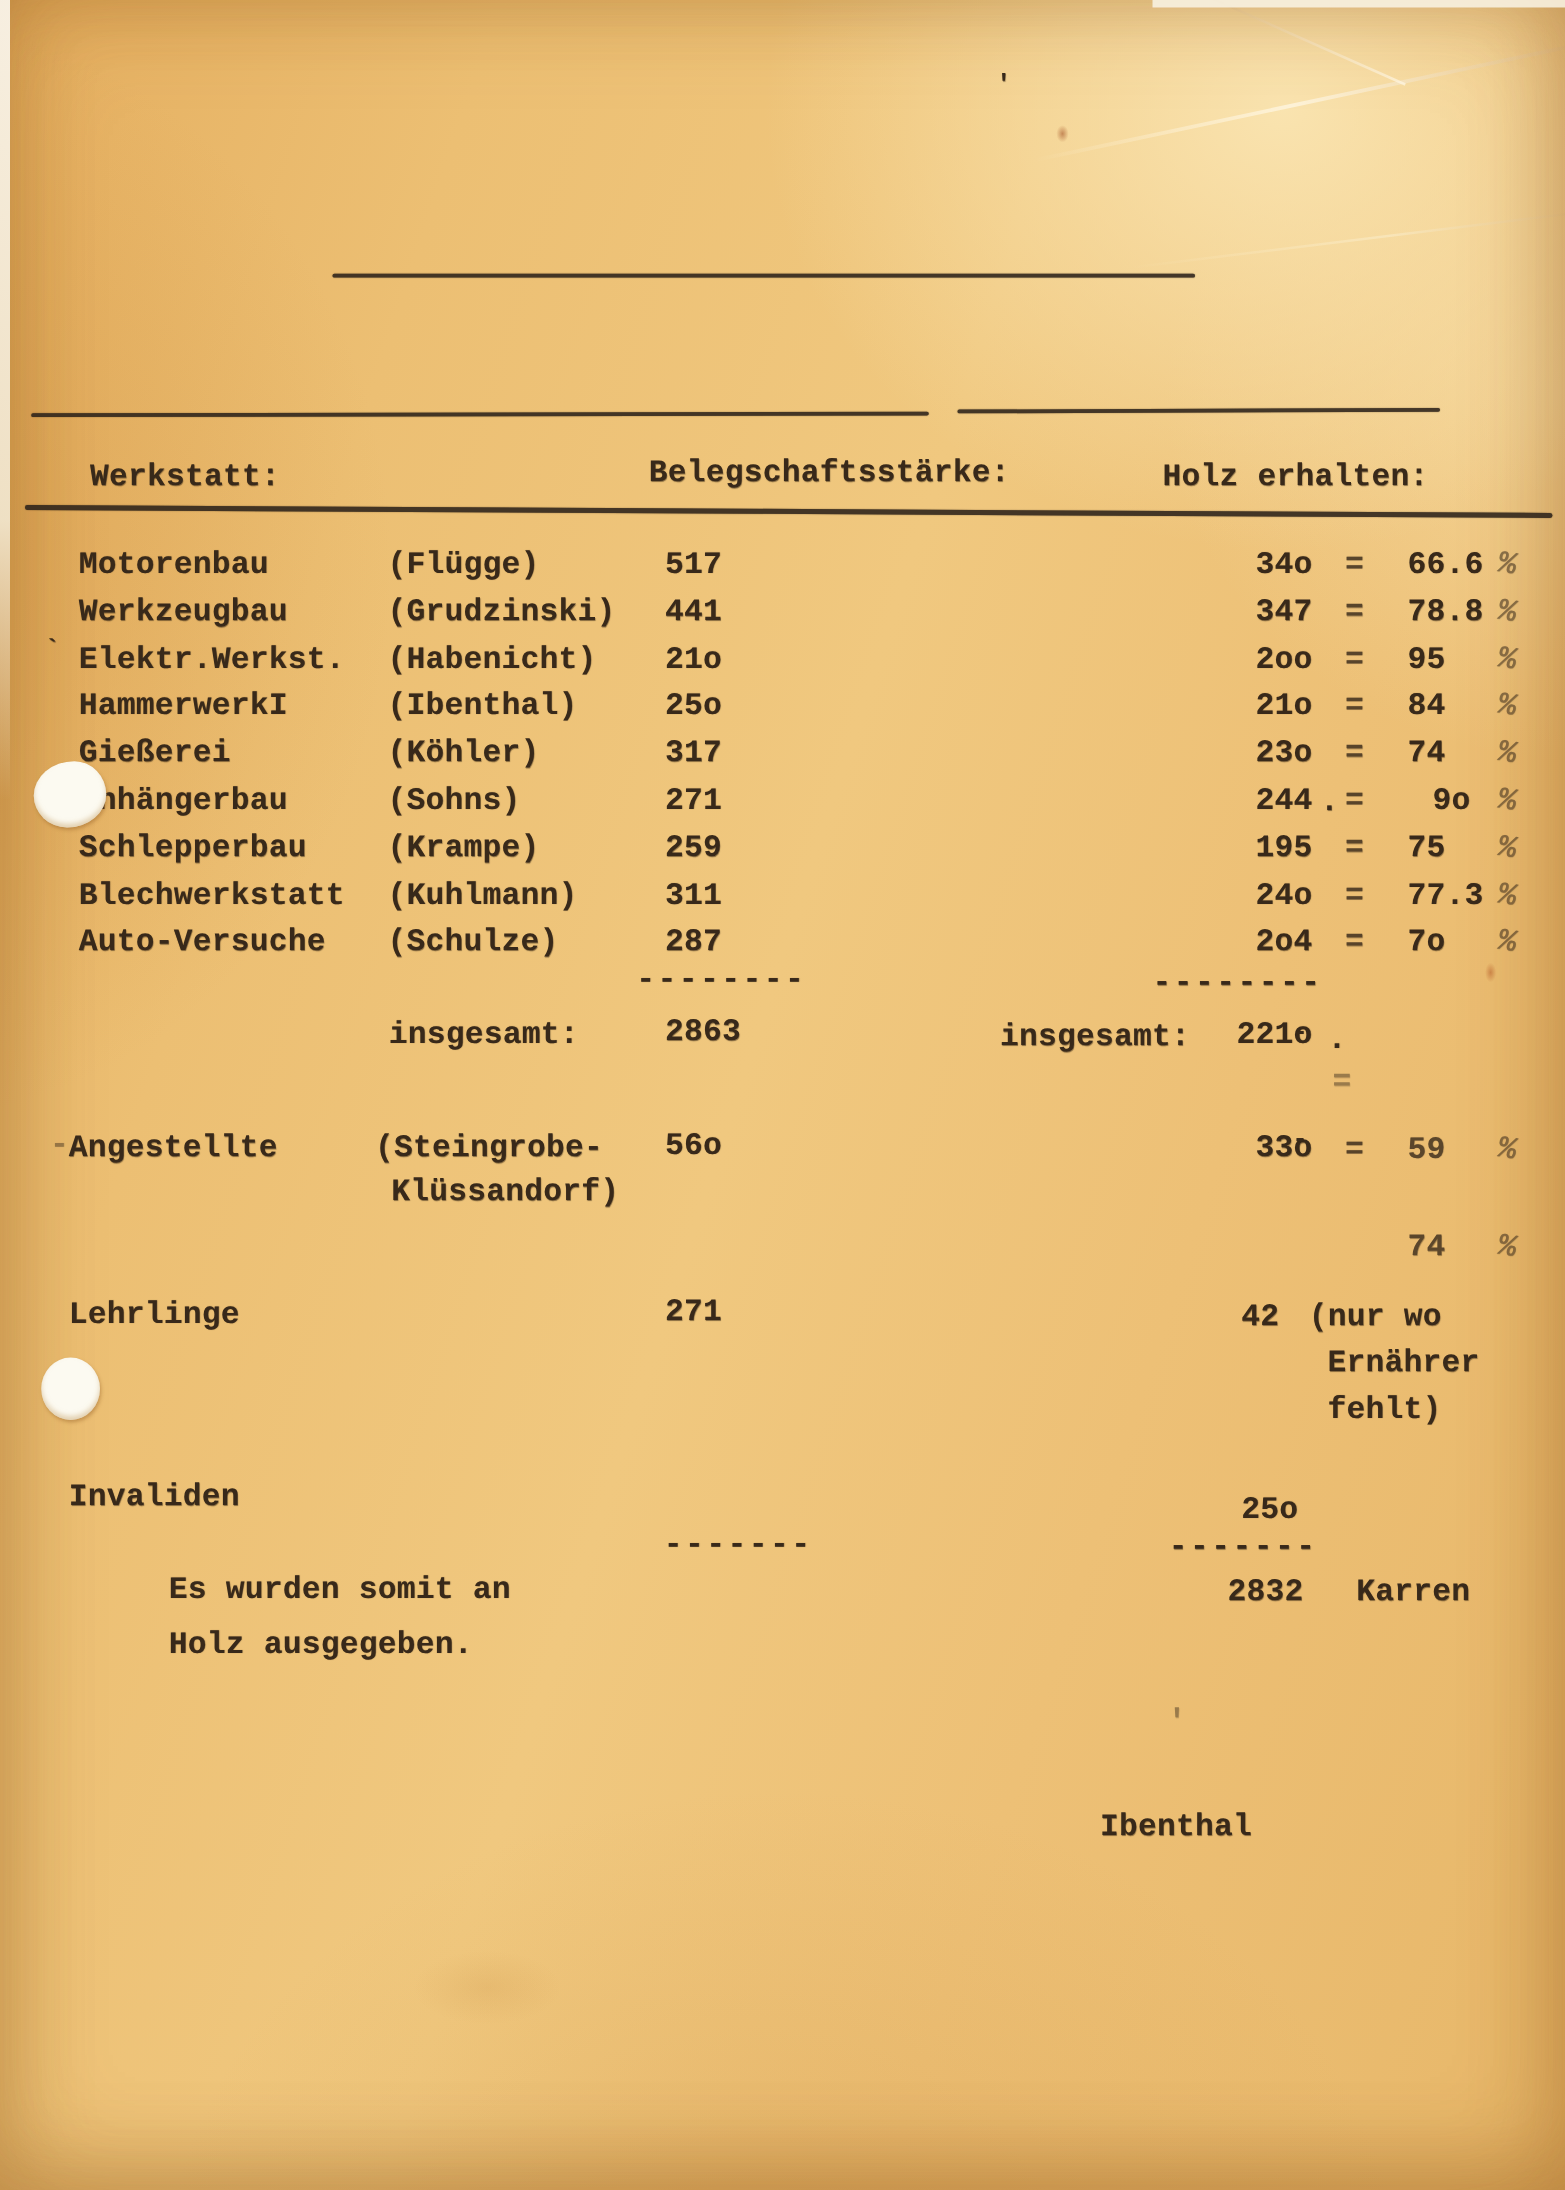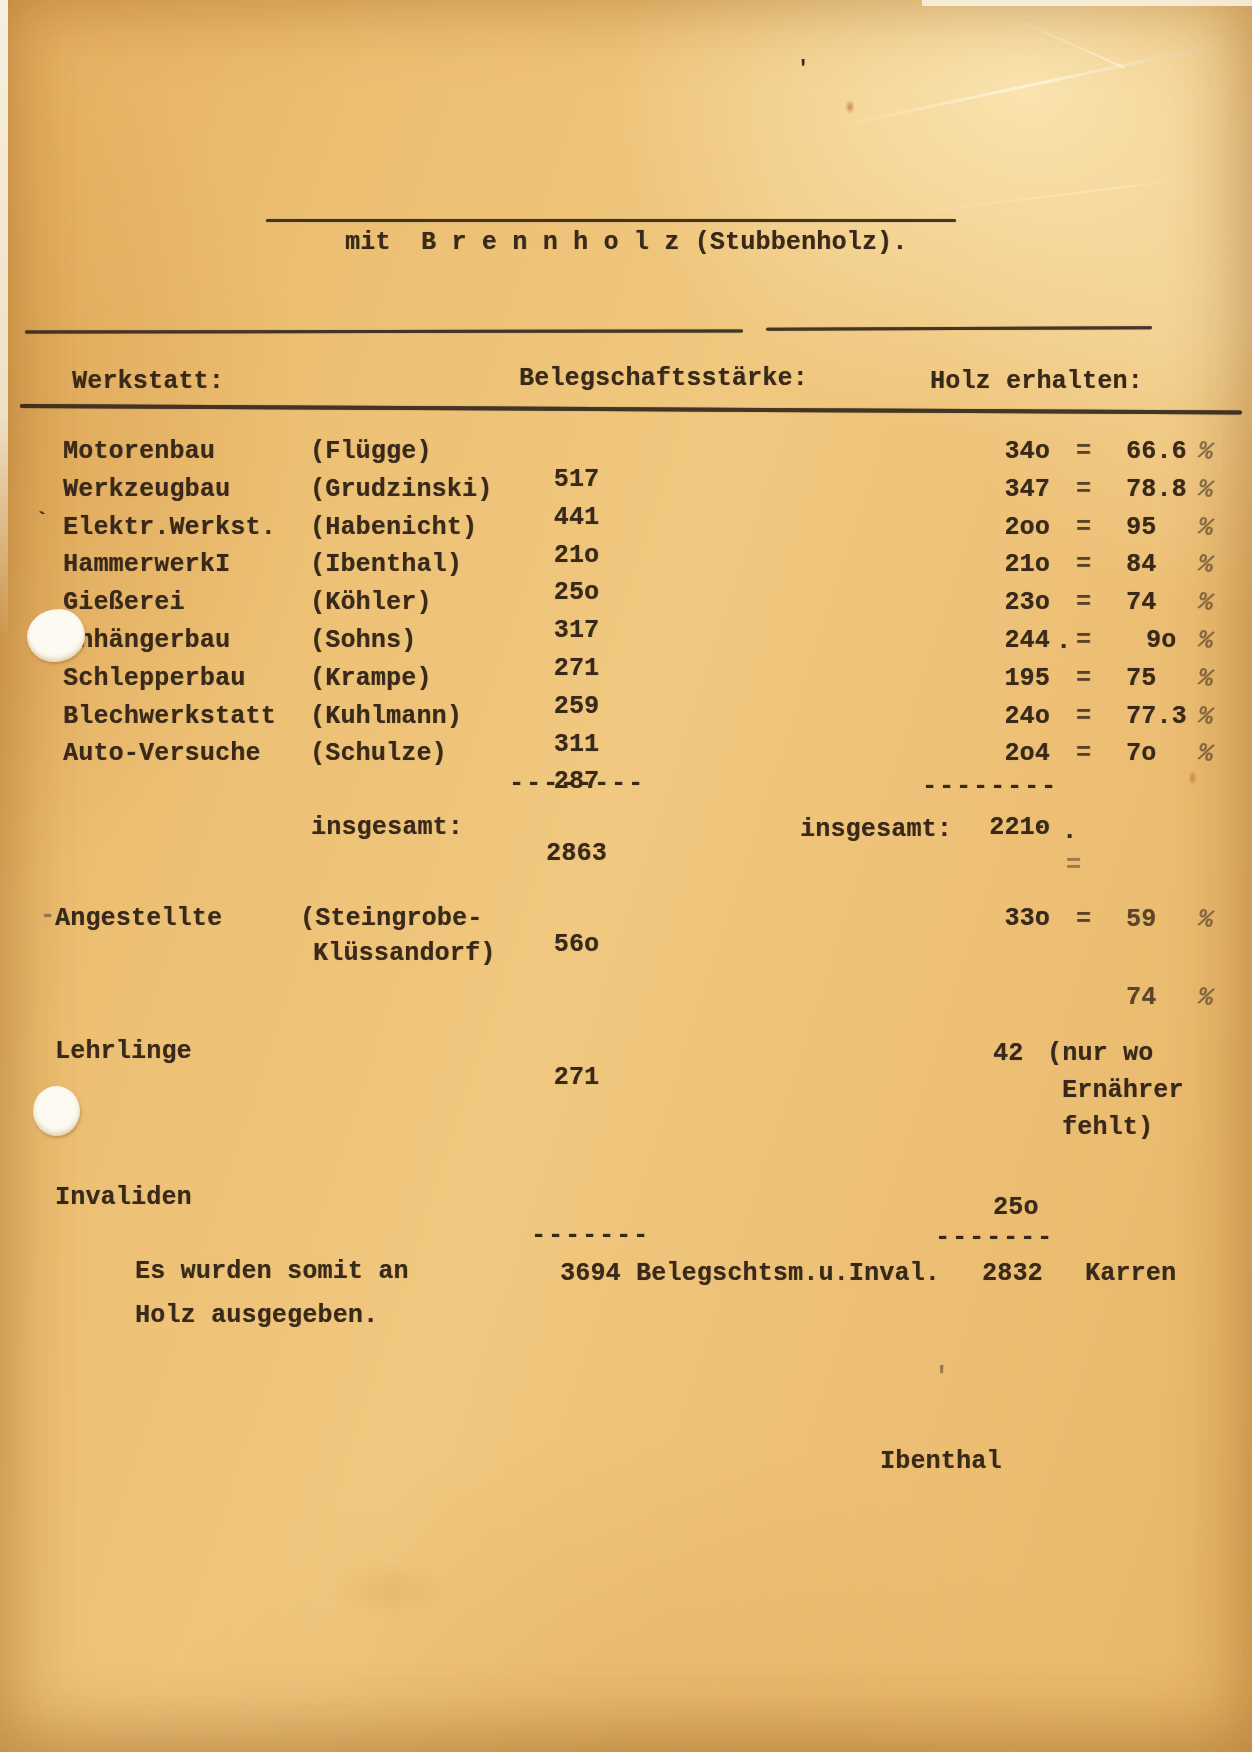--- a/index.html
+++ b/index.html
@@ -26,21 +26,21 @@
   .t{
     position:absolute;
     font-size:25px;line-height:1.12;white-space:pre;
     text-shadow:0.4px 0.4px 0.7px rgba(52,36,18,.55);
     letter-spacing:.2px;
   }
   .underline-bar,.rule{position:absolute;background:#2c221a;opacity:.88;border-radius:2px;box-shadow:0 0 1px rgba(44,30,16,.8);}
   .row{position:absolute;left:0;top:0;width:100%;height:34px;}
   .c-name   {left:63px;}
   .c-leader {left:310px;}
-  .c-staerke{left:520px;width:113px;text-align:center;margin-top:28px;}
+  .c-staerke{left:532px;width:113px;text-align:left;}
   .c-holz   {left:930px;width:120px;text-align:right;}
   .c-eq     {left:1076px;opacity:.82;}
   .c-pct    {left:1126px;}
   .c-sign   {left:1198px;}
   .pct-sign{opacity:.55;transform:rotate(9deg) skewX(-6deg);display:inline-block;}
   .faint{opacity:.45;}
   .ink-sm{font-size:20px;}
   .dashes{letter-spacing:2px;font-weight:700;}
   .hole{position:absolute;background:#fcfaf1;z-index:6;
         box-shadow:1px 2px 3px rgba(140,85,30,.38), inset 0 -3px 4px rgba(205,175,125,.55);}
@@ -72,21 +72,20 @@
   <div class="crease crease2"></div>
   <div class="crease crease3"></div>
   <div class="stain stain1"></div>
   <div class="stain stain2"></div>
   <div class="stain stain3"></div>
   <div class="hole hole1"></div>
   <div class="hole hole2"></div>
 
 
   <div class="underline-bar" style="left:266px;top:219px;width:690px;height:3px;"></div>
-  <div class="t" style="left:345px;top:229px;">mit  B r e n n h o l z (Stubbenholz).</div>
 
   <div class="rule" style="left:25px;top:330px;width:718px;height:3px;transform:rotate(-0.1deg);"></div>
   <div class="rule" style="left:766px;top:327px;width:386px;height:3px;transform:rotate(-0.2deg);"></div>
   <div class="rule" style="left:20px;top:404px;width:1222px;height:4px;transform:rotate(0.3deg);transform-origin:left center;"></div>
 
   <div class="t" style="left:72px;top:368px;">Werkstatt:</div>
   <div class="t" style="left:519px;top:365px;">Belegschaftsstärke:</div>
   <div class="t" style="left:930px;top:368px;">Holz erhalten:</div>
 
   <div>
@@ -200,21 +199,20 @@
   <div class="t" style="left:1062px;top:1077px;">Ernährer</div>
   <div class="t" style="left:1062px;top:1114px;">fehlt)</div>
 
   <div class="t" style="left:55px;top:1184px;">Invaliden</div>
   <div class="t" style="left:993px;top:1194px;">25o</div>
 
   <div class="t dashes" style="left:531px;top:1222px;">-------</div>
   <div class="t dashes" style="left:935px;top:1224px;">-------</div>
 
   <div class="t" style="left:135px;top:1258px;">Es wurden somit an</div>
-  <div class="t" style="left:560px;top:1260px;">3694 Belegschtsm.u.Inval.</div>
   <div class="t" style="left:982px;top:1260px;">2832</div>
   <div class="t" style="left:1085px;top:1260px;">Karren</div>
   <div class="t" style="left:135px;top:1302px;">Holz ausgegeben.</div>
 
   <div class="t" style="left:880px;top:1448px;">Ibenthal</div>
 
   <div>
       <span class="t ink-sm" style="left: 797px; top: 58px;">'</span>
       <span class="t ink-sm" style="left: 36px; top: 510px;">`</span>
       <span class="t " style="left: 1056px; top: 628px;">.</span>

